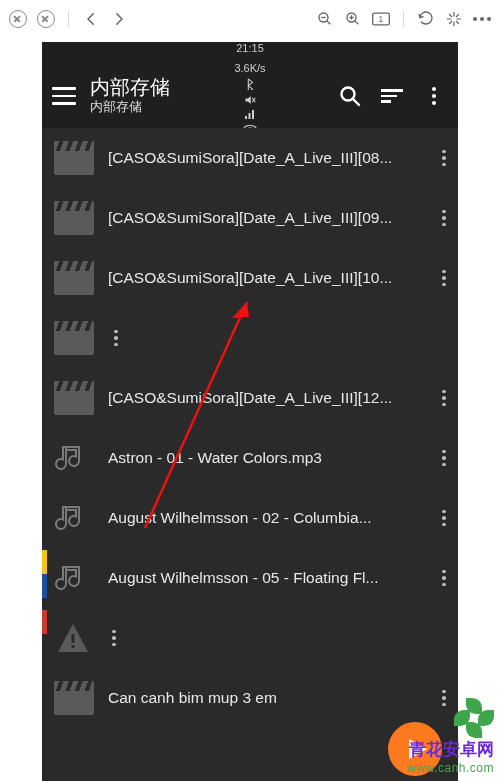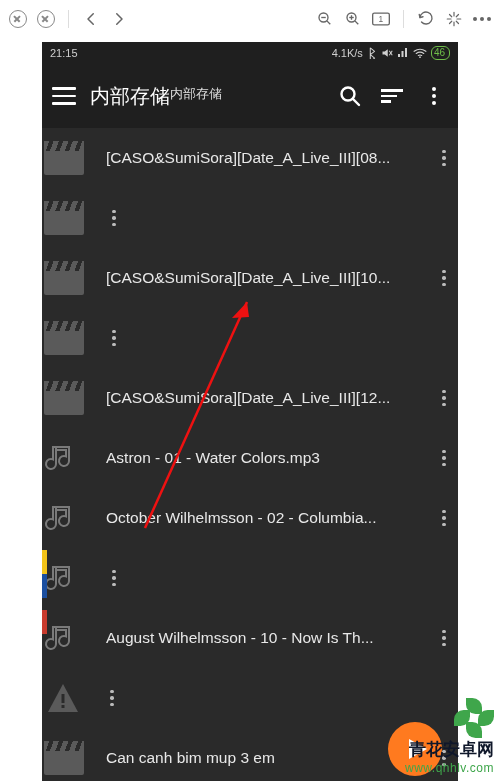--- a/index.html
+++ b/index.html
@@ -55,22 +55,23 @@
     overflow: hidden;
   }
   
   .status-bar {
     height: 22px;
     background: #1f1f1f;
     color: #cfcfcf;
     display: flex;
     align-items: center;
     font-size: 11px;
-    padding: 0 8px;
+    padding: 0 20px;
     gap: 4px;
+    flex-direction: column;
   }
   .sb-spacer { flex: 1; }
   .sb-icon { display: inline-flex; align-items: center; }
   .battery {
     display: inline-flex; align-items: center;
     border: 1px solid #6fbf4a; border-radius: 6px; padding: 0 4px 0 2px;
     color: #6fbf4a; font-size: 10px; height: 12px; line-height: 12px;
   }
 
   
@@ -84,21 +85,21 @@
   }
   .hamburger {
     width: 24px; height: 18px; position: relative;
   }
   .hamburger div {
     position: absolute; left: 0; right: 0; height: 2.5px; background: #fff; border-radius: 1px;
   }
   .hamburger div:nth-child(1){ top: 0; }
   .hamburger div:nth-child(2){ top: 7.5px; }
   .hamburger div:nth-child(3){ top: 15px; }
-  .app-titles { display: flex; flex-direction: row; color: #fff; flex: 1; }
+  .app-titles { display: flex; flex-direction: column; color: #fff; flex: 1; }
   .app-title { font-size: 20px; line-height: 22px; }
   .app-sub   { font-size: 13px; color: #ddd; }
   .ab-action { width: 28px; height: 28px; display: flex; align-items: center; justify-content: center; color: #fff; }
   .v-dots { display: flex; flex-direction: column; gap: 3px; }
   .v-dots span { width: 4px; height: 4px; background: #fff; border-radius: 50%; }
   .sort-icon { position: relative; width: 22px; height: 14px; }
   .sort-icon span { position: absolute; left: 0; height: 2.5px; background: #fff; }
   .sort-icon span:nth-child(1){ top:0; width:22px; }
   .sort-icon span:nth-child(2){ top:5.5px; width:16px; }
   .sort-icon span:nth-child(3){ top:11px; width:10px; }
@@ -107,22 +108,22 @@
   .list {
     background: #2a2a2a;
     overflow: hidden;
     height: calc(100% - 86px);
     position: relative;
   }
   .row {
     display: flex;
     align-items: center;
     height: 60px;
-    padding: 0 6px 0 2px;
-    gap: 22px;
+    padding: 0 6px 0 12px;
+    gap: 14px;
   }
   .thumb {
     width: 40px; height: 34px; background: #5a5a5a;
     position: relative; border-radius: 2px; flex-shrink: 0;
   }
   
   .thumb.video::before {
     content: ""; position: absolute; top: 0; left: 0; right: 0; height: 10px;
     background: repeating-linear-gradient(110deg,#5a5a5a 0 5px,#2a2a2a 5px 9px);
   }
@@ -165,21 +166,21 @@
     position: relative;
   }
   .leaf {
     position: absolute; width: 16px; height: 16px;
     background: #3fa64b; border-radius: 0 60% 0 60%;
   }
   .leaf.l1 { left: 12px; top: 0; transform: rotate(0deg); }
   .leaf.l2 { left: 24px; top: 12px; transform: rotate(90deg); }
   .leaf.l3 { left: 12px; top: 24px; transform: rotate(180deg); }
   .leaf.l4 { left: 0;  top: 12px; transform: rotate(270deg); }
-  .qhhlv .zh { color: #0f172a; font-size: 17px; font-weight: 600; }
+  .qhhlv .zh { color: #6d28d9; font-size: 17px; font-weight: 600; }
   .qhhlv .url { color: #3fa64b; font-size: 12px; letter-spacing: 0.5px; }
 
   
   .side-sliver { position: absolute; left: 42px; width: 5px; height: 24px; }
 </style>
 </head>
 <body>
 
 <div class="page">
 
@@ -242,21 +243,21 @@
           <span></span>
         </div>
       </div>
   </div>
 
   <div class="phone">
 
     <div class="status-bar">
       <span>21:15</span>
       <span class="sb-spacer"></span>
-      <span>4.1K/s</span>
+      <span>3.6K/s</span>
       <span class="sb-icon">
         <svg width="10" height="12" viewBox="0 0 10 14">
             <path d="M3 1l5 4-5 4 5 4-5 4V1" stroke="#cfcfcf" stroke-width="1.2" fill="none" stroke-linejoin="round"></path>
           </svg>
       </span>
       <span class="sb-icon">
         <svg width="12" height="12" viewBox="0 0 16 16">
             <path d="M2 6h3l4-3v10l-4-3H2z" fill="#cfcfcf"></path>
             <line x1="11" y1="5" x2="15" y2="11" stroke="#cfcfcf" stroke-width="1.4"></line>
             <line x1="15" y1="5" x2="11" y2="11" stroke="#cfcfcf" stroke-width="1.4"></line>
@@ -316,20 +317,21 @@
         <div class="thumb video"></div>
         <div class="fname">[CASO&amp;SumiSora][Date_A_Live_III][08...</div>
         <div class="row-dots">
             <span></span>
             <span></span>
             <span></span>
           </div>
       </div>
       <div class="row">
         <div class="thumb video"></div>
+        <div class="fname">[CASO&amp;SumiSora][Date_A_Live_III][09...</div>
         <div class="row-dots">
             <span></span>
             <span></span>
             <span></span>
           </div>
       </div>
       <div class="row">
         <div class="thumb video"></div>
         <div class="fname">[CASO&amp;SumiSora][Date_A_Live_III][10...</div>
         <div class="row-dots">
@@ -367,46 +369,34 @@
             <span></span>
             <span></span>
           </div>
       </div>
       <div class="row">
         <div class="thumb" style="background:transparent">
           <svg width="40" height="34" viewBox="0 0 40 34">
               <path d="M12 6v17a5 5 0 1 1-3-4.6V6h16v14a5 5 0 1 1-3-4.6V9H12" stroke="#7a7a7a" stroke-width="2" fill="none"></path>
             </svg>
         </div>
-        <div class="fname">October Wilhelmsson - 02 - Columbia...</div>
+        <div class="fname">August Wilhelmsson - 02 - Columbia...</div>
         <div class="row-dots">
             <span></span>
             <span></span>
             <span></span>
           </div>
       </div>
       <div class="row">
         <div class="thumb" style="background:transparent">
           <svg width="40" height="34" viewBox="0 0 40 34">
               <path d="M12 6v17a5 5 0 1 1-3-4.6V6h16v14a5 5 0 1 1-3-4.6V9H12" stroke="#7a7a7a" stroke-width="2" fill="none"></path>
             </svg>
         </div>
-        <div class="row-dots">
-            <span></span>
-            <span></span>
-            <span></span>
-          </div>
-      </div>
-      <div class="row">
-        <div class="thumb" style="background:transparent">
-          <svg width="40" height="34" viewBox="0 0 40 34">
-              <path d="M12 6v17a5 5 0 1 1-3-4.6V6h16v14a5 5 0 1 1-3-4.6V9H12" stroke="#7a7a7a" stroke-width="2" fill="none"></path>
-            </svg>
-        </div>
-        <div class="fname">August Wilhelmsson - 10 - Now Is Th...</div>
+        <div class="fname">August Wilhelmsson - 05 - Floating Fl...</div>
         <div class="row-dots">
             <span></span>
             <span></span>
             <span></span>
           </div>
       </div>
       <div class="row">
         <div class="thumb warn">
           <svg width="36" height="34" viewBox="0 0 36 34">
               <path d="M18 3L3 31h30L18 3z" fill="#5a5a5a"></path>
@@ -448,16 +438,16 @@
   </div>
 
   <div class="qhhlv">
     <div class="logo">
       <div class="leaf l1"></div>
         <div class="leaf l2"></div>
         <div class="leaf l3"></div>
         <div class="leaf l4"></div>
     </div>
     <div class="zh">青花安卓网</div>
-    <div class="url">www.qhhlv.com</div>
+    <div class="url">www.canh.com</div>
   </div>
 
 </div>
 
 </body></html>

